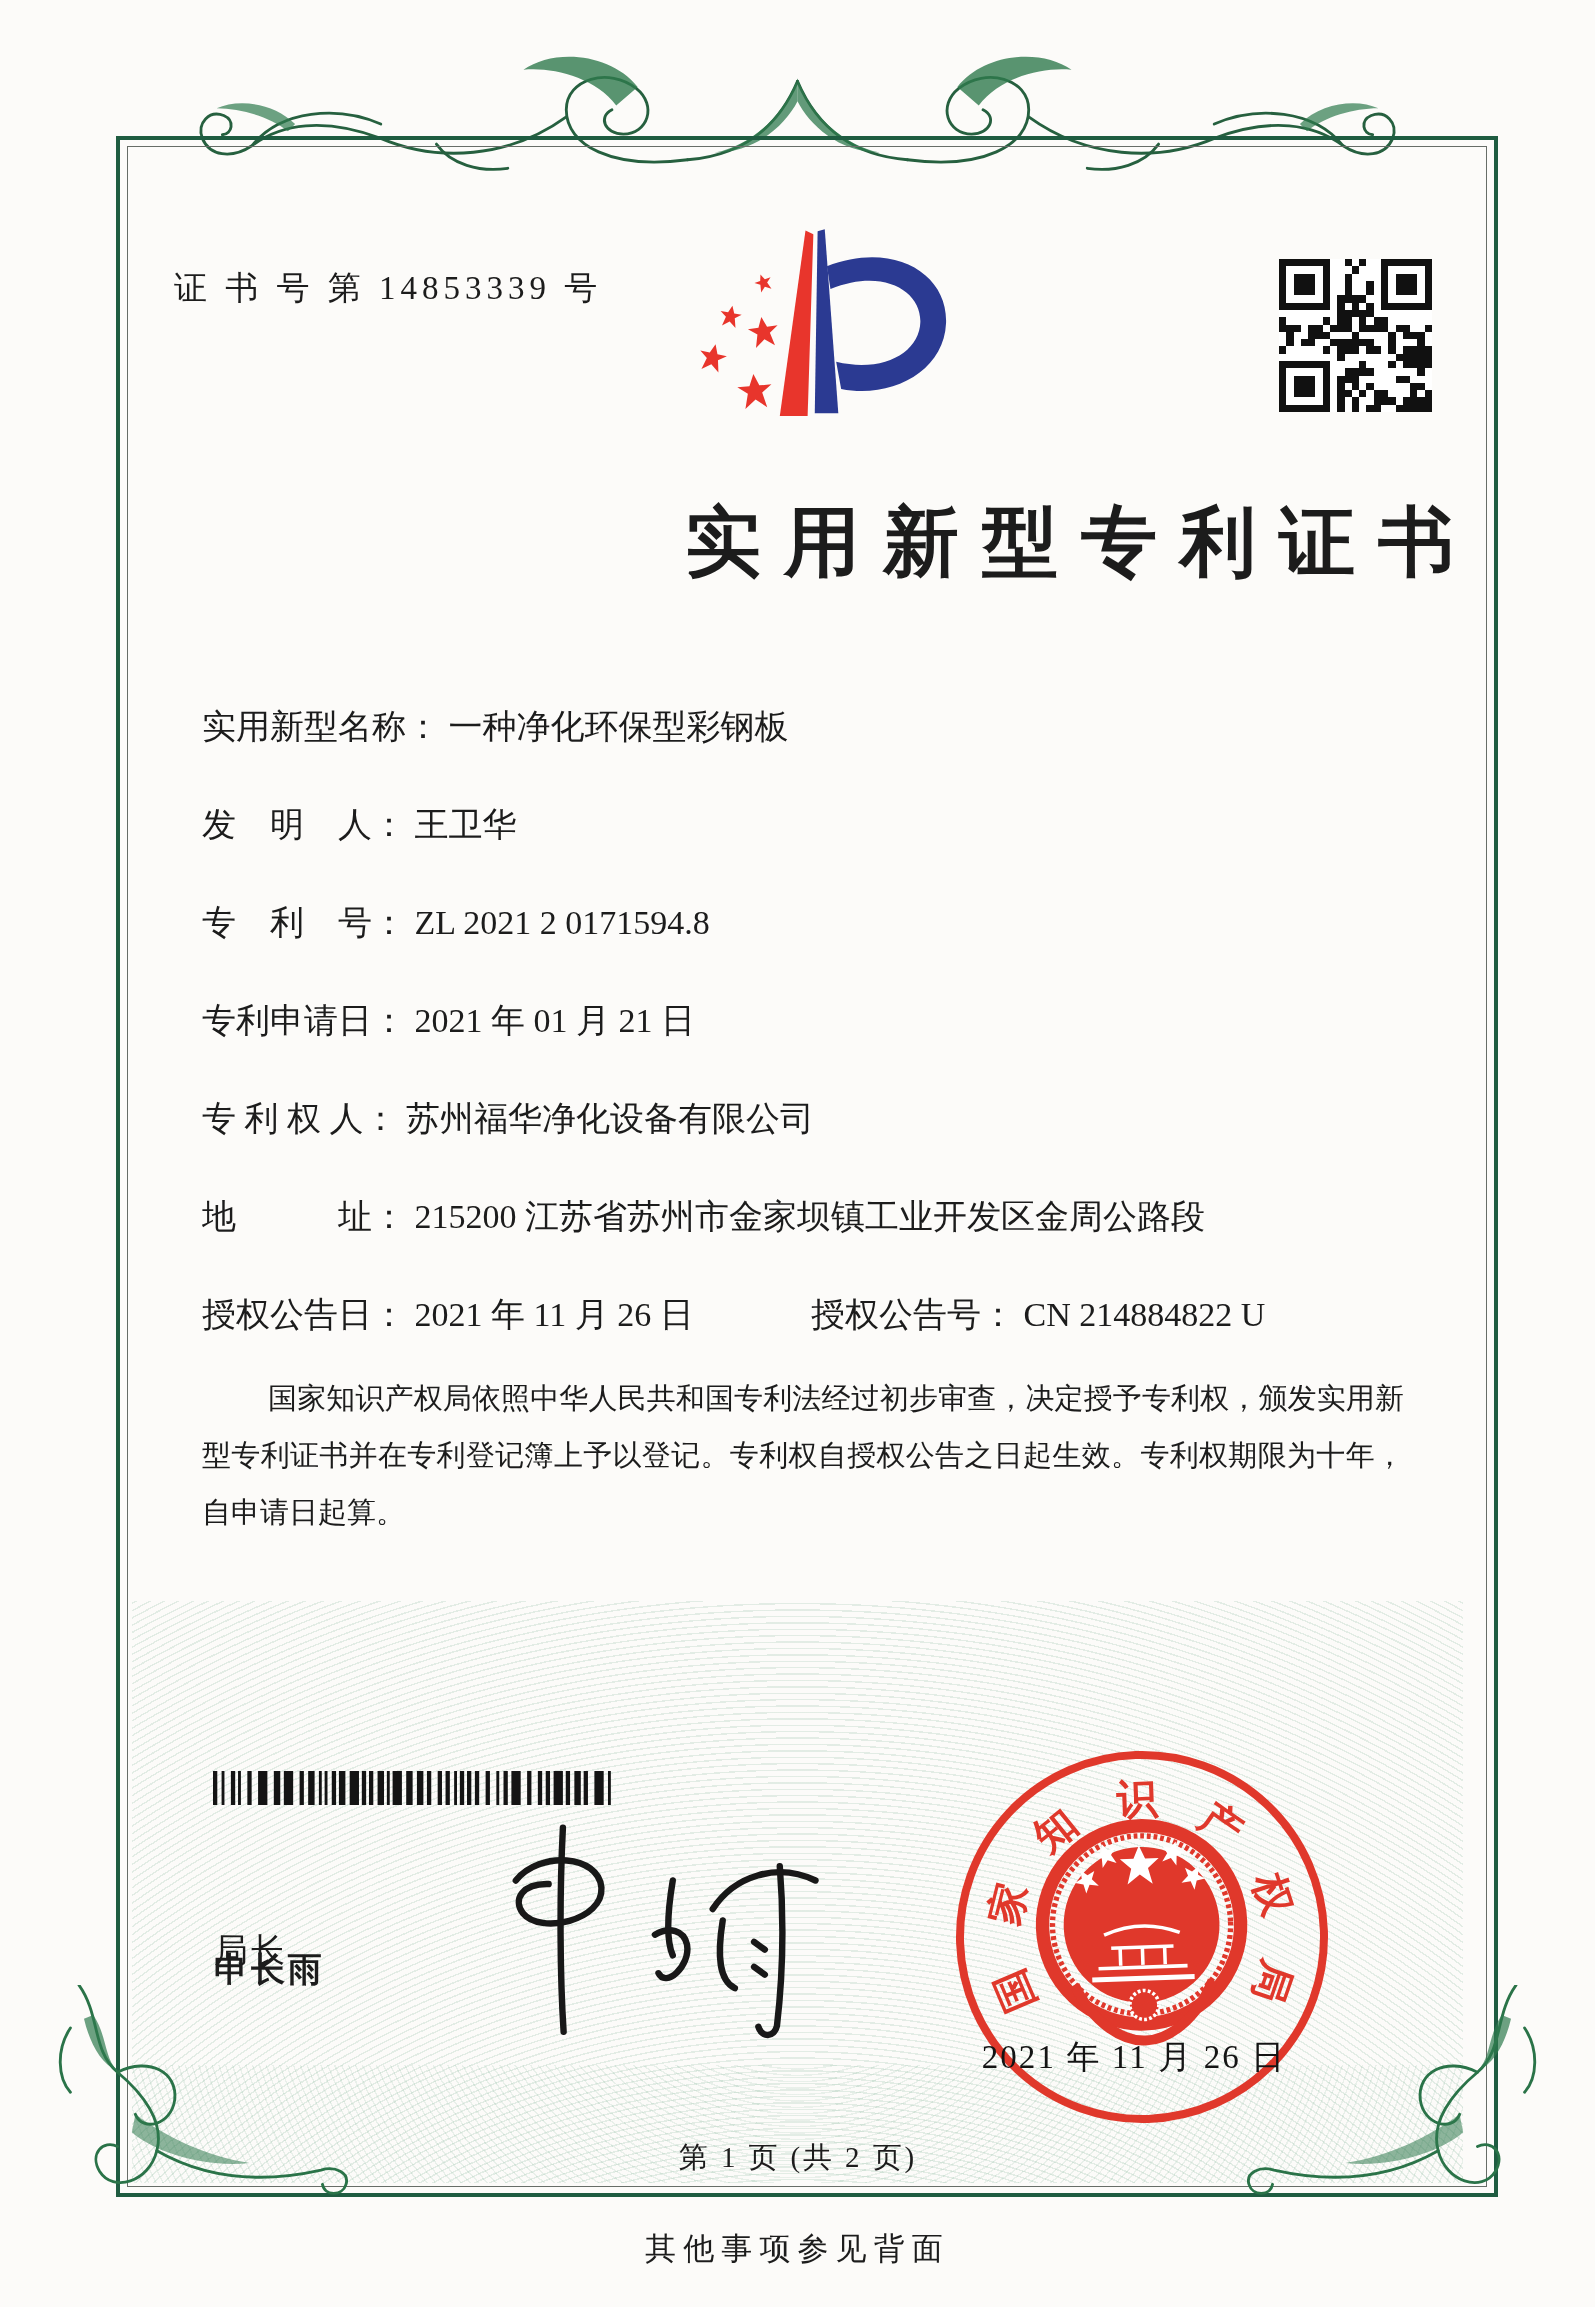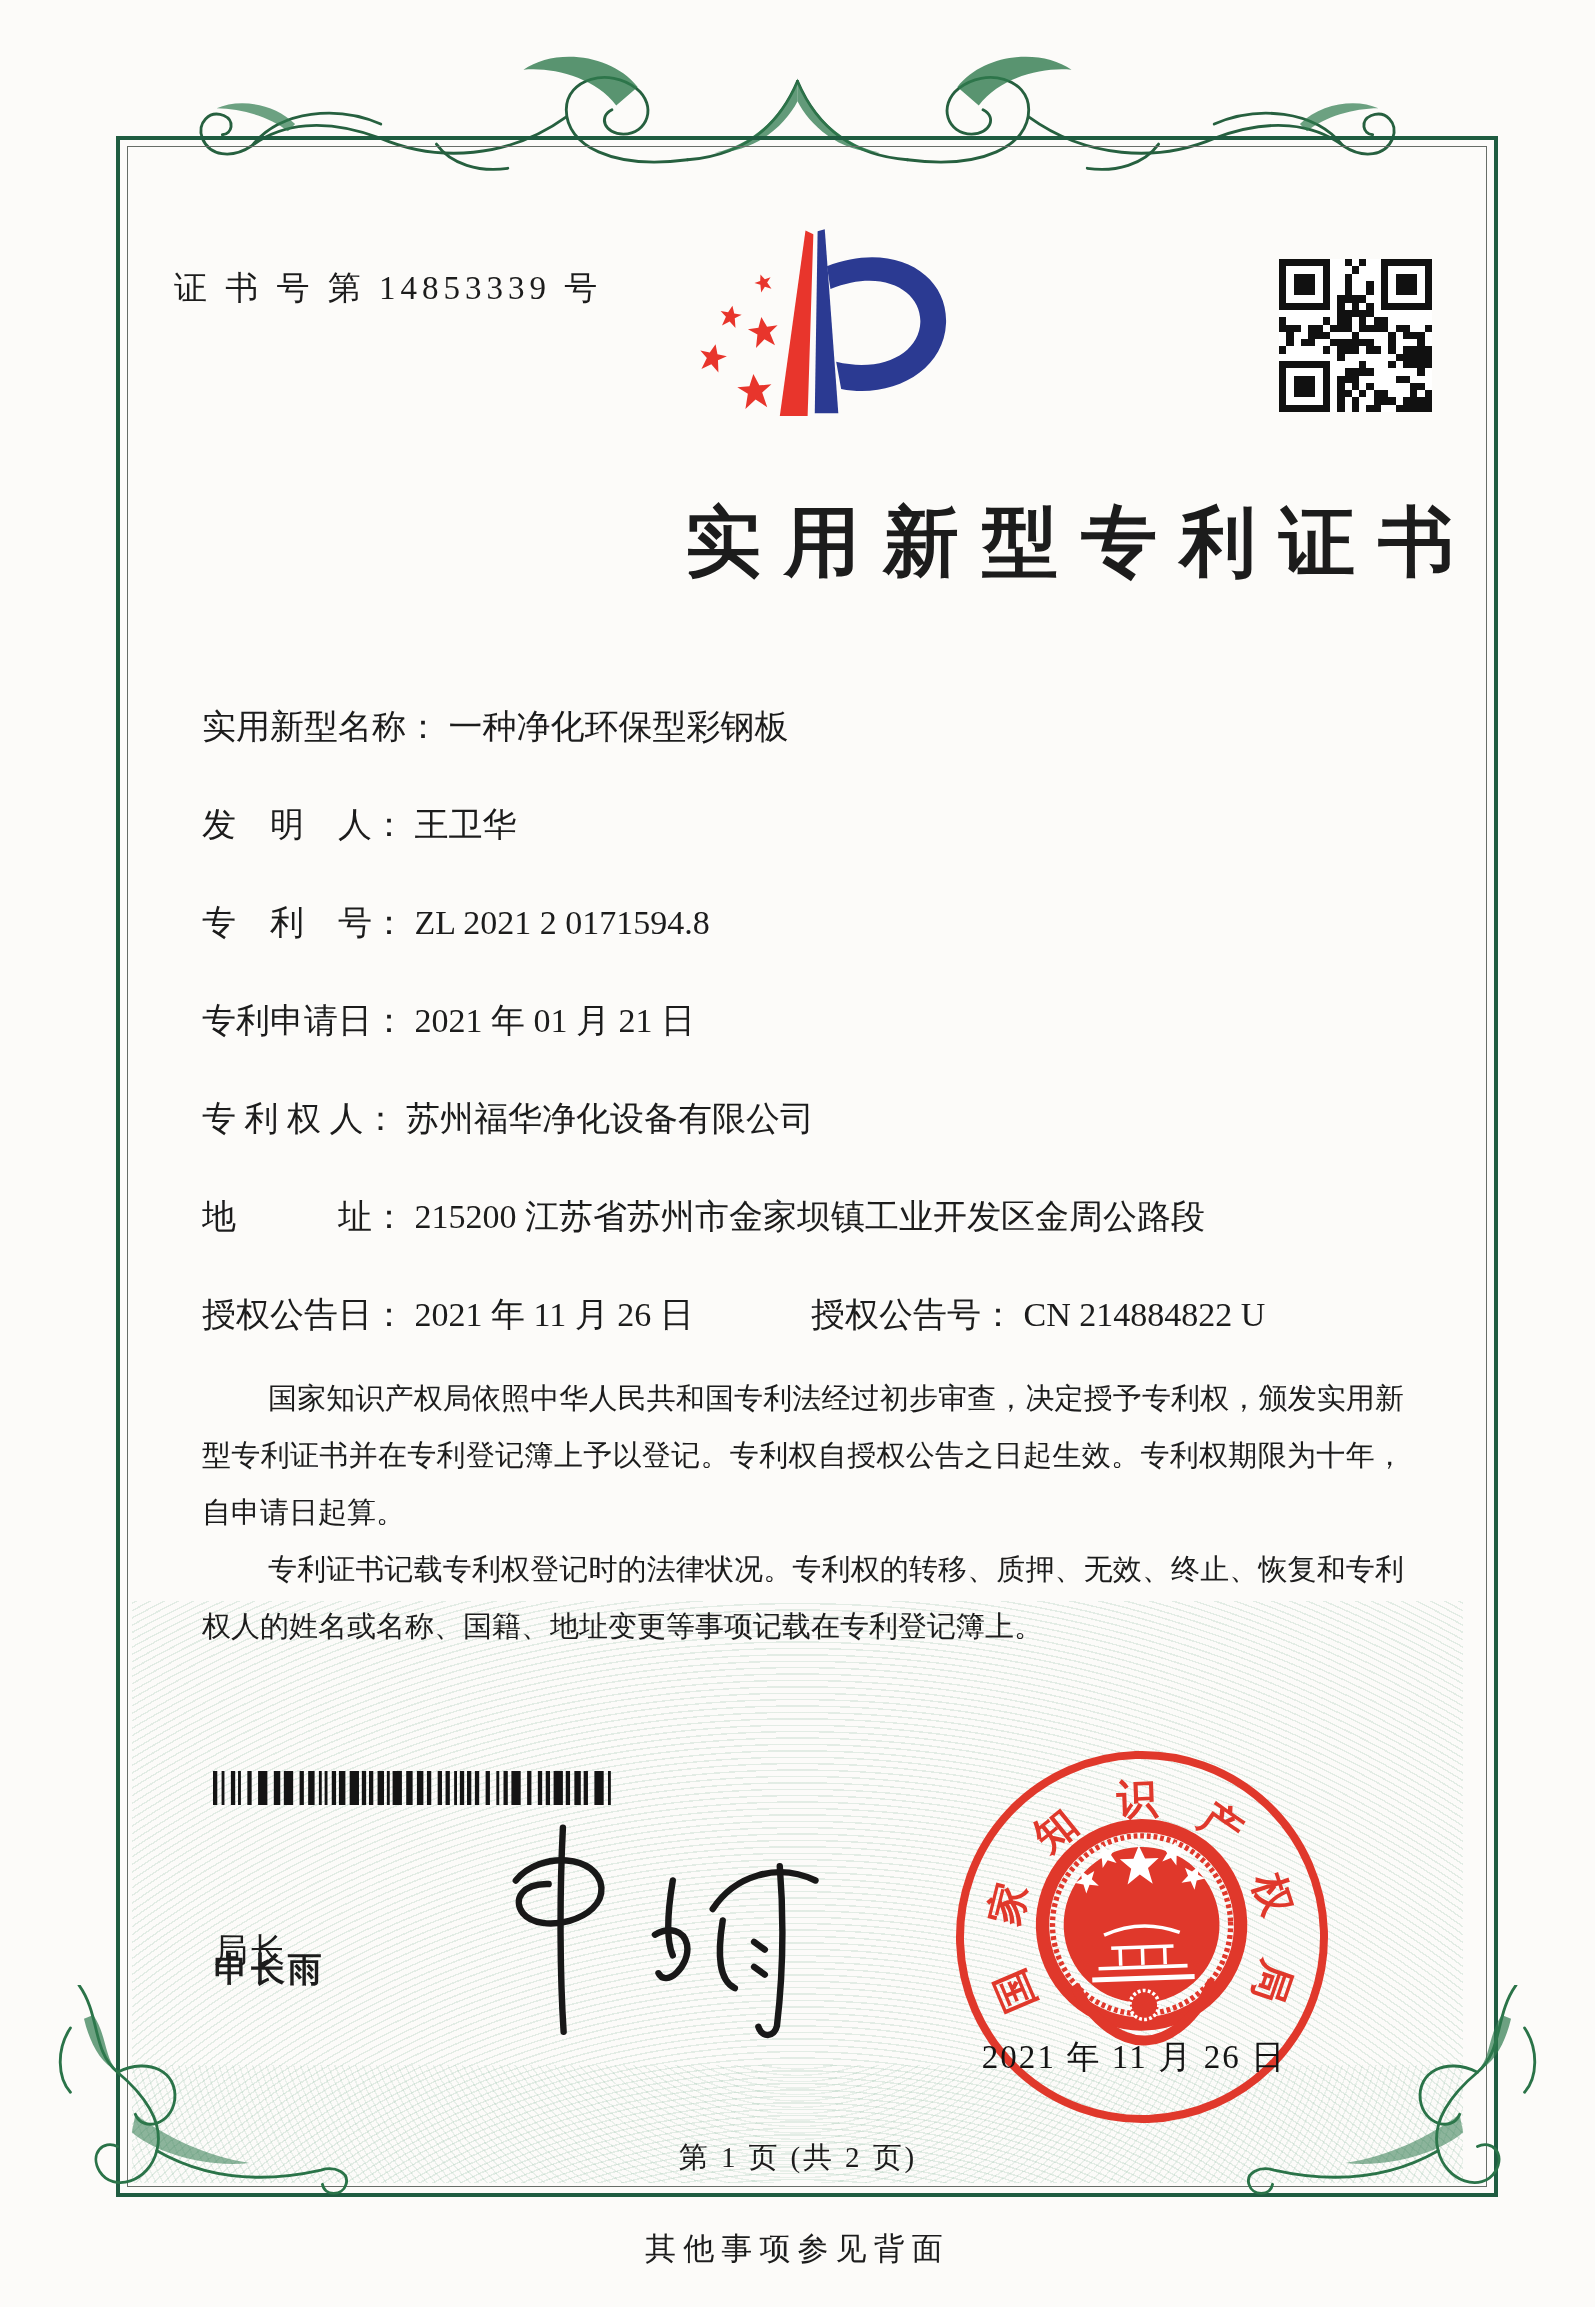--- a/index.html
+++ b/index.html
@@ -283,21 +283,20 @@
     <div class="field-row"><span class="field-pair"><span class="f-label">发　明　人：</span><span class="f-value">王卫华</span></span></div>
     <div class="field-row"><span class="field-pair"><span class="f-label">专　利　号：</span><span class="f-value">ZL 2021 2 0171594.8</span></span></div>
     <div class="field-row"><span class="field-pair"><span class="f-label">专利申请日：</span><span class="f-value">2021 年 01 月 21 日</span></span></div>
     <div class="field-row"><span class="field-pair"><span class="f-label">专 利 权 人：</span><span class="f-value">苏州福华净化设备有限公司</span></span></div>
     <div class="field-row"><span class="field-pair"><span class="f-label">地　　　址：</span><span class="f-value">215200 江苏省苏州市金家坝镇工业开发区金周公路段</span></span></div>
     <div class="field-row"><span class="field-pair"><span class="f-label">授权公告日：</span><span class="f-value">2021 年 11 月 26 日</span></span><span class="field-pair second"><span class="f-label">授权公告号：</span><span class="f-value">CN 214884822 U</span></span></div>
   </div>
 
 <div class="body-text" id="bodyText">
     <p>国家知识产权局依照中华人民共和国专利法经过初步审查，决定授予专利权，颁发实用新型专利证书并在专利登记簿上予以登记。专利权自授权公告之日起生效。专利权期限为十年，自申请日起算。</p>
-    <p>专利证书记载专利权登记时的法律状况。专利权的转移、质押、无效、终止、恢复和专利权人的姓名或名称、国籍、地址变更等事项记载在专利登记簿上。</p>
   </div>
 
 <svg class="barcode-svg" id="barcode" viewBox="0 0 566 48" preserveAspectRatio="none" xmlns="http://www.w3.org/2000/svg">
     <rect x="0" y="0" width="6" height="48" fill="#141414"></rect>
     <rect x="12" y="0" width="4" height="48" fill="#141414"></rect>
     <rect x="25" y="0" width="6" height="48" fill="#141414"></rect>
     <rect x="35" y="0" width="4" height="48" fill="#141414"></rect>
     <rect x="48" y="0" width="6" height="48" fill="#141414"></rect>
     <rect x="63" y="0" width="13" height="48" fill="#141414"></rect>
     <rect x="85" y="0" width="9" height="48" fill="#141414"></rect>

